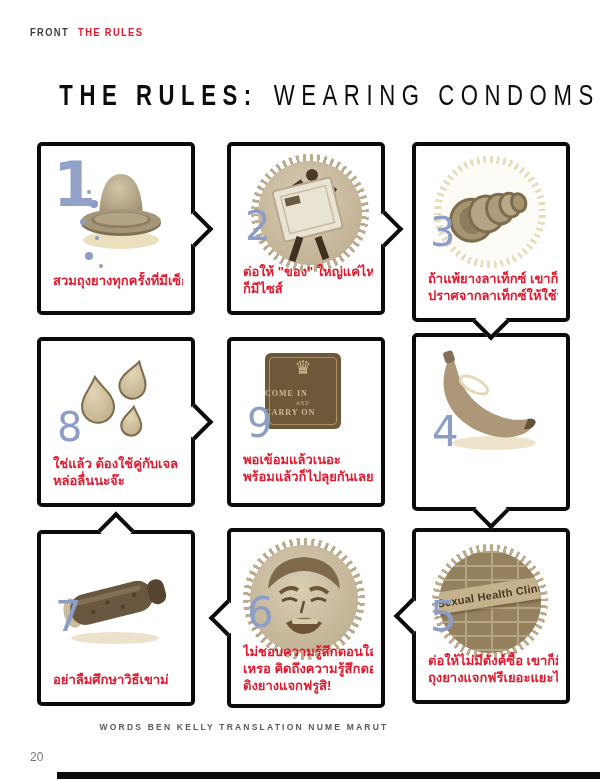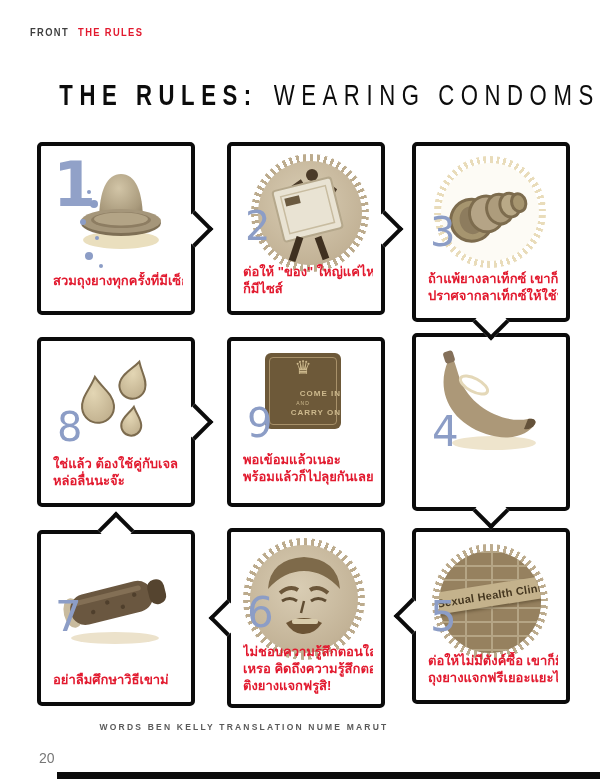--- a/index.html
+++ b/index.html
@@ -76,39 +76,39 @@
   
   .bg-sepia{background:radial-gradient(circle at 45% 40%, #d9cdb4 0%, #c3b397 70%, #b2a184 100%);
             width:100%;height:100%;}
 
   
   .packet{position:absolute;left:34px;top:12px;width:76px;height:76px;background:#6d5939;
           border-radius:6px;z-index:1;}
   .packet-frame{position:absolute;inset:4px;border:1px solid #a8916a;border-radius:4px;}
   .packet .crown{position:absolute;left:0;right:0;top:5px;text-align:center;font-size:19px;
                  color:#cdb98d;line-height:1;}
-  .pk-l1,.pk-l3{position:absolute;left:0;right:0;text-align:right;color:#cdb98d;font-weight:bold;
-                font-size:8px;letter-spacing:1px;}
+  .pk-l1,.pk-l3{position:absolute;left:0;right:0;text-align:left;color:#cdb98d;font-weight:bold;
+                font-size:8px;letter-spacing:1px;font-family:Liberation Serif, serif;}
   .pk-l1{top:36px;}
   .pk-l2{position:absolute;left:0;right:0;top:47px;text-align:center;color:#cdb98d;font-size:5px;letter-spacing:1px;}
   .pk-l3{top:55px;}
 
   
   .bricks{width:100%;height:100%;background-color:#96815f;
           background-image:linear-gradient(#b5a585 2px, rgba(0,0,0,0) 2px),
                            linear-gradient(90deg,#b5a585 2px, rgba(0,0,0,0) 2px);
           background-size:100% 14px,26px 100%;}
   .sign{position:absolute;left:-14%;top:32%;width:132%;padding:5px 0;background:#c4b28c;
         color:#44361f;font-weight:bold;font-size:11px;text-align:center;letter-spacing:.3px;
         transform:rotate(-9deg);box-shadow:0 2px 3px rgba(40,28,10,.35);white-space:nowrap;}
 
   
   .credits{position:absolute;left:0;top:722px;width:488px;text-align:center;color:#5a5a5a;
            font-size:8.5px;font-weight:bold;letter-spacing:2.2px;white-space:nowrap;}
-  .pagenum{position:absolute;left:30px;top:750px;color:#777;font-size:14px;margin-left:9px;}
+  .pagenum{position:absolute;left:30px;top:750px;color:#777;font-size:12px;}
   .footer-bar{position:absolute;left:57px;top:772px;width:543px;height:7px;background:#0b0b0b;}
 </style>
 </head>
 <body>
 
 <div class="page">
 
   <div class="kicker">
     <span class="k-gray">FRONT</span>
     <span class="k-red">THE RULES</span>

